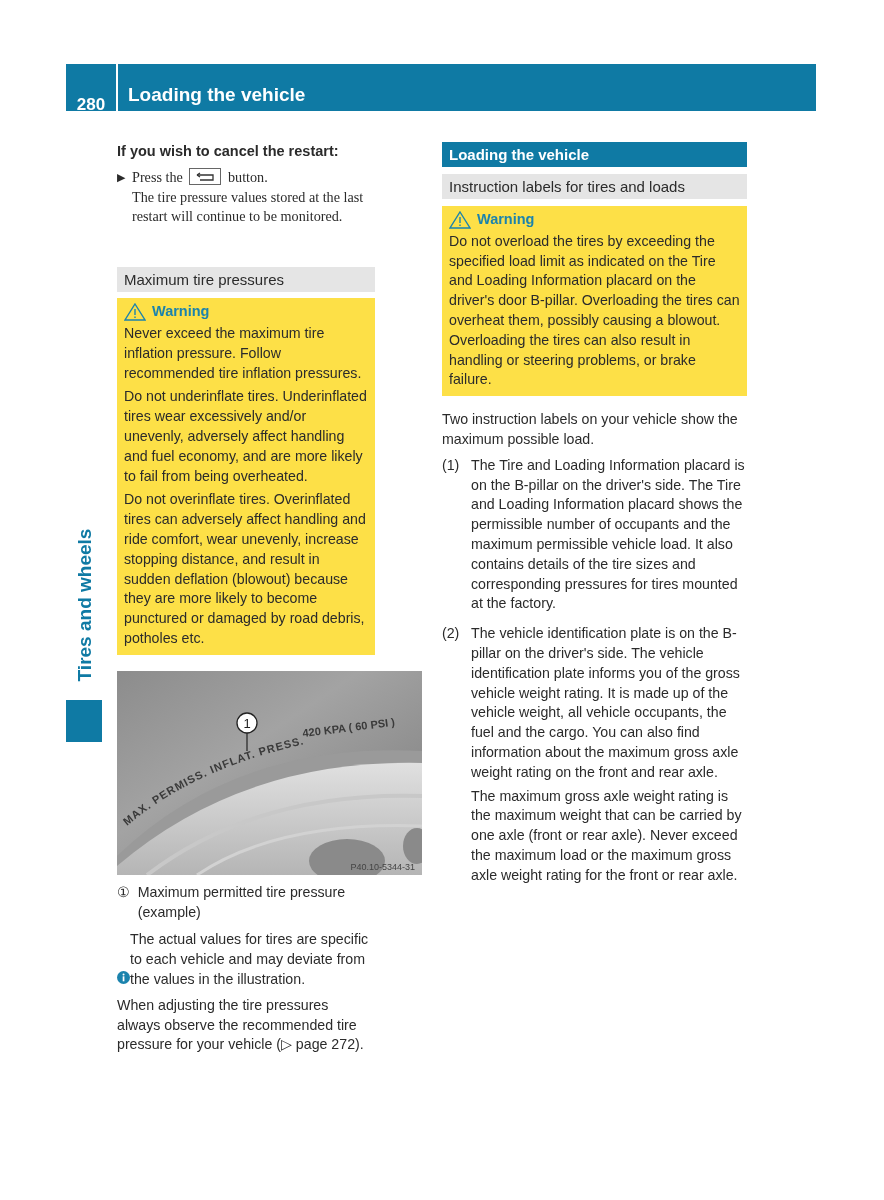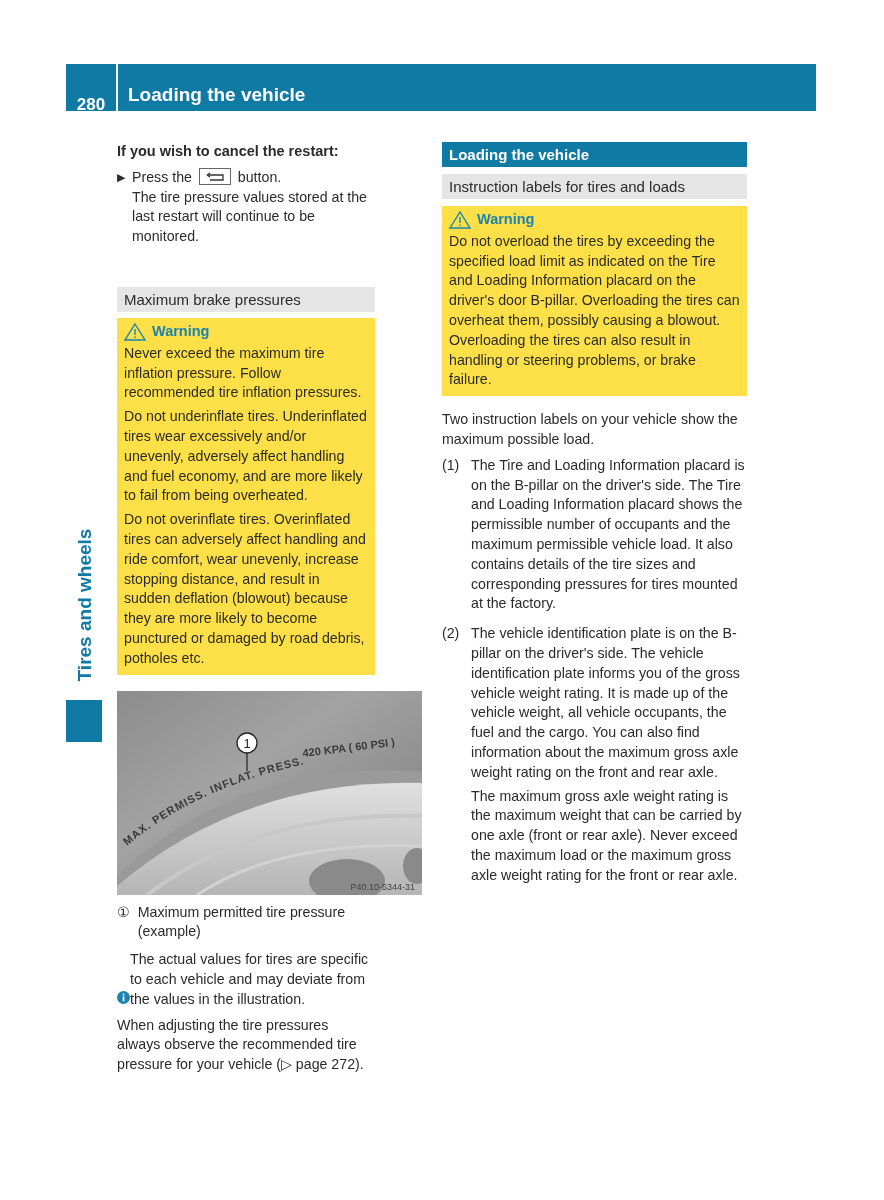--- a/index.html
+++ b/index.html
@@ -16,21 +16,21 @@
   .side-label span { transform: rotate(-90deg); white-space: nowrap; color: #0f7aa4; font-weight: bold; font-size: 19px; }
   .side-tab { position: absolute; left: 66px; top: 700px; width: 36px; height: 42px; background: #0f7aa4; }
 
   .col { position: absolute; font-size: 14.2px; line-height: 19.8px; }
   .col-left { left: 117px; top: 142px; width: 258px; }
   .col-right { left: 442px; top: 142px; width: 305px; }
 
   .bold-title { font-weight: bold; font-size: 14.5px; margin: 0 0 6px 0; }
   .step { display: flex; }
   .step .arrow { width: 15px; font-size: 11px; }
-  .step .body { flex: 1; }
+  .step .body { flex: 1; font-family: Liberation Serif, serif; }
   .btn-glyph { display: inline-block; width: 30px; height: 15px; border: 1px solid #666; vertical-align: -3px;
                position: relative; margin: 0 3px; }
   .btn-glyph svg { position: absolute; left: 6px; top: 3px; }
 
   .gray-head { background: #e5e5e5; font-weight: normal; font-size: 15px; padding: 3px 7px; height: 19px; line-height: 19px; }
   .blue-head { background: #0f7aa4; color: #fff; font-weight: bold; font-size: 15px; padding: 3px 7px; height: 19px; line-height: 19px; }
   .warn-box { background: #fde047; padding: 4px 7px 6px 7px; }
   .warn-title { color: #1b83ad; font-weight: bold; font-size: 14.5px; display: flex; align-items: center; gap: 6px; margin-bottom: 2px; }
   .warn-box p { margin: 0 0 4px 0; }
   .warn-box p:last-child { margin-bottom: 0; }
@@ -71,21 +71,21 @@
             <path d="M1 3 H17 V8 H4" fill="none" stroke="#333" stroke-width="1.3"></path>
             <path d="M1 3 L4 1 M1 3 L4 5" stroke="#333" stroke-width="1.3"></path>
           </svg>
       </span>
       <span>button.</span>
       <div>The tire pressure values stored at the last restart will continue to be monitored.</div>
     </div>
   </div>
 
   <div style="height:40px"></div>
-  <div class="gray-head">Maximum brake pressures</div>
+  <div class="gray-head">Maximum tire pressures</div>
   <div style="height:6px"></div>
   <div class="warn-box">
     <div class="warn-title">
       <svg width="22" height="18" viewBox="0 0 22 18">
           <path d="M11 1 L21 17 H1 Z" fill="none" stroke="#1b83ad" stroke-width="1.4"></path>
           <rect x="10.3" y="6" width="1.4" height="6" fill="#1b83ad"></rect>
           <rect x="10.3" y="13.5" width="1.4" height="1.5" fill="#1b83ad"></rect>
         </svg>
       <span>Warning</span>
     </div>

